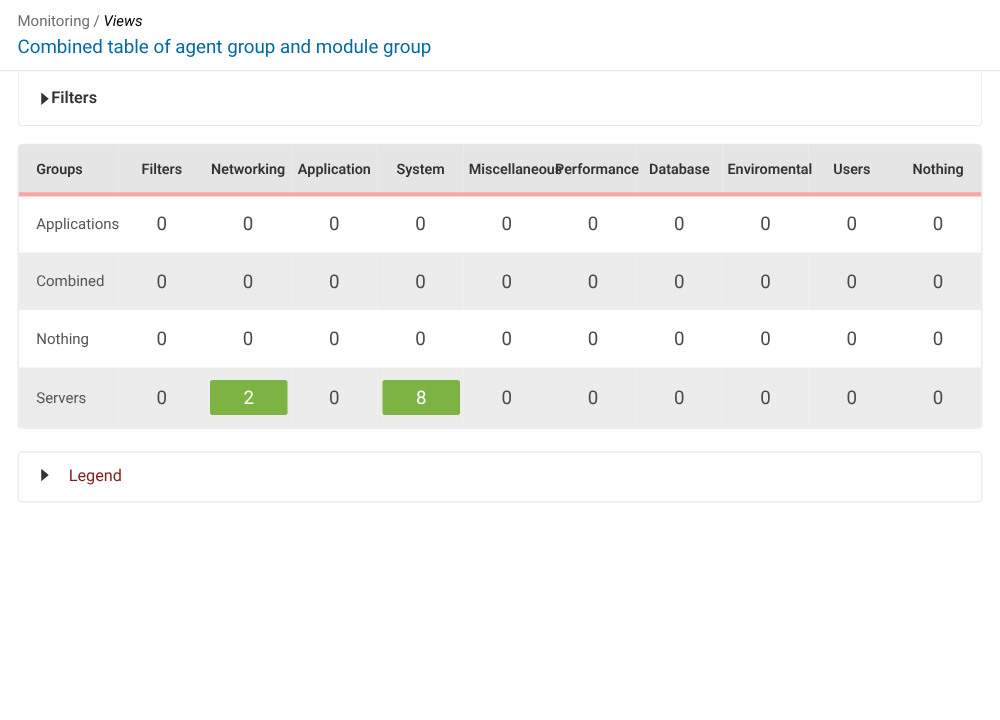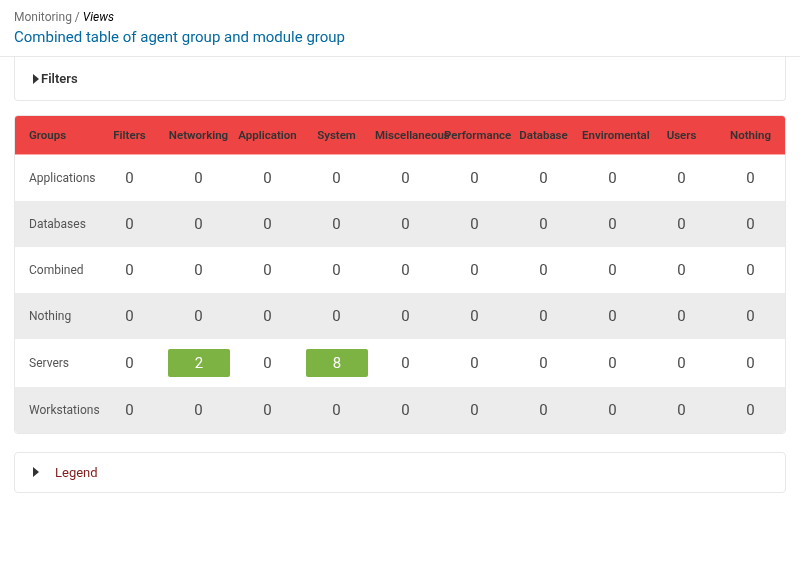--- a/index.html
+++ b/index.html
@@ -8,21 +8,21 @@
   .breadcrumb a { color: #000000; text-decoration: none; font-style: italic; }
   .title { padding: 2px 14px 10px; font-size: 15px; font-weight: 400; color: #0369a1; }
   .divider { border-bottom: 1px solid #e8e8e8; }
   .panel { margin: 0 14px 14px; border: 1px solid #e8e8e8; border-top: none; border-radius: 0 0 4px 4px; }
   .panel-header { display: flex; align-items: center; padding: 14px 16px; cursor: pointer; gap: 0; }
   .panel-header .chev { display:inline-block; }
   .panel-header .chev svg { display:block; }
   .panel-header .label { font-weight: 600; color: #333; font-size: 13px; }
   .table-wrap { margin: 14px; border: 1px solid #e8e8e8; border-radius: 4px; overflow: hidden; }
   table { width: 100%; border-collapse: collapse; table-layout: fixed; }
-  thead th { text-align: center; font-weight: 600; font-size: 11.5px; color: #333; padding: 12px 4px; background: #ef4444; border-bottom: 1px solid #fca5a5; }
+  thead th { text-align: center; font-weight: 600; font-size: 11.5px; color: #333; padding: 12px 4px; background: #e5e5e5; border-bottom: 3px solid #fca5a5; }
   thead th:first-child { text-align: left; padding-left: 14px; width: 76px; }
   tbody td { text-align: center; padding: 10px 4px; font-size: 15px; color: #4a4a4a; height: 46px; vertical-align: middle; }
   tbody td:first-child { text-align: left; padding-left: 14px; font-size: 12px; color: #555; }
   tbody tr:nth-child(even) td { background: #ececec; }
   tbody tr:nth-child(odd) td { background: #fff; }
   .badge { display: inline-flex; align-items: center; justify-content: center; min-width: 62px; height: 28px; color: #fff; font-size: 15px; border-radius: 2px; }
   .badge.green { background: #7cb342; }
   .badge.red { background: #e53551; }
   .legend-wrap { margin: 18px 14px 14px; border: 1px solid #e8e8e8; border-radius: 4px; }
   .legend-header { display: flex; align-items: center; padding: 12px 16px; gap: 14px; cursor: pointer; }
@@ -91,33 +91,20 @@
           <td>0</td>
           <td>0</td>
           <td>0</td>
           <td>0</td>
           <td>0</td>
           <td>0</td>
           <td>0</td>
           <td>0</td>
         </tr>
         <tr>
-          <td>Databases</td>
-          <td>0</td>
-          <td>0</td>
-          <td>0</td>
-          <td>0</td>
-          <td>0</td>
-          <td>0</td>
-          <td>0</td>
-          <td>0</td>
-          <td>0</td>
-          <td>0</td>
-        </tr>
-        <tr>
           <td>Combined</td>
           <td>0</td>
           <td>0</td>
           <td>0</td>
           <td>0</td>
           <td>0</td>
           <td>0</td>
           <td>0</td>
           <td>0</td>
           <td>0</td>
@@ -142,33 +129,20 @@
           <td><span class="badge green">2</span></td>
           <td>0</td>
           <td><span class="badge green">8</span></td>
           <td>0</td>
           <td>0</td>
           <td>0</td>
           <td>0</td>
           <td>0</td>
           <td>0</td>
         </tr>
-        <tr>
-          <td>Workstations</td>
-          <td>0</td>
-          <td>0</td>
-          <td>0</td>
-          <td>0</td>
-          <td>0</td>
-          <td>0</td>
-          <td>0</td>
-          <td>0</td>
-          <td>0</td>
-          <td>0</td>
-        </tr>
       </tbody>
   </table>
 </div>
 
 <div class="legend-wrap">
   <div class="legend-header">
     <span class="chev">
       <svg width="10" height="10" viewBox="0 0 10 10">
           <path d="M2 0 L8 5 L2 10 Z" fill="#333"></path>
         </svg>

